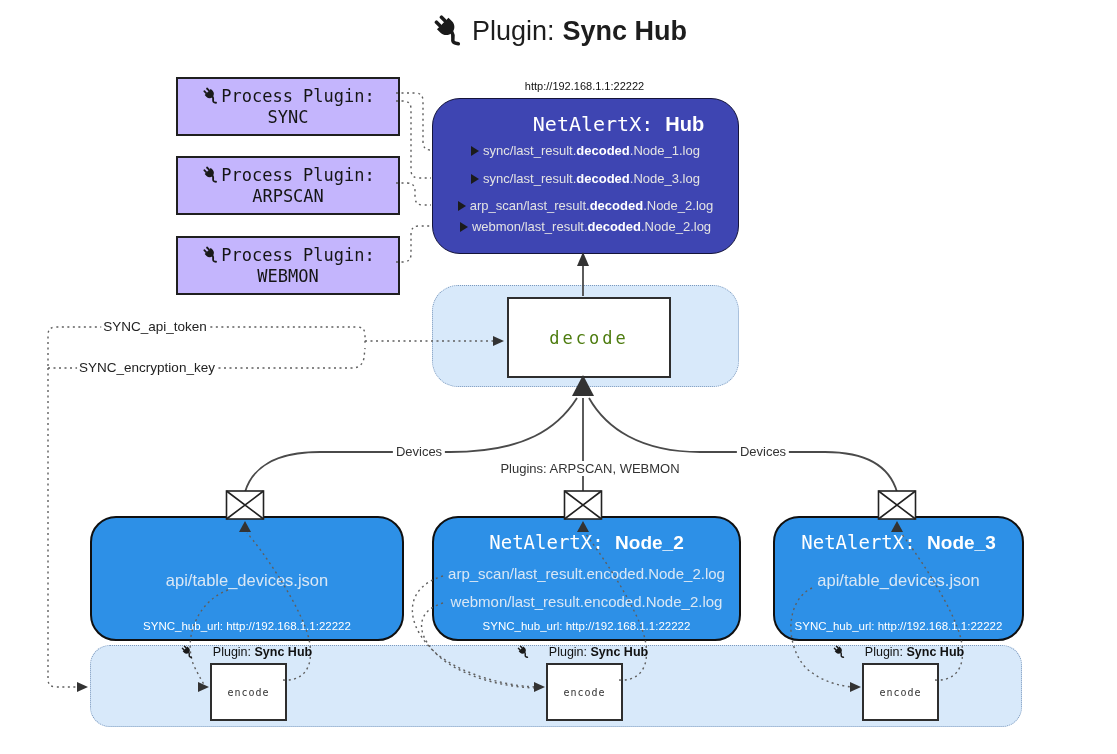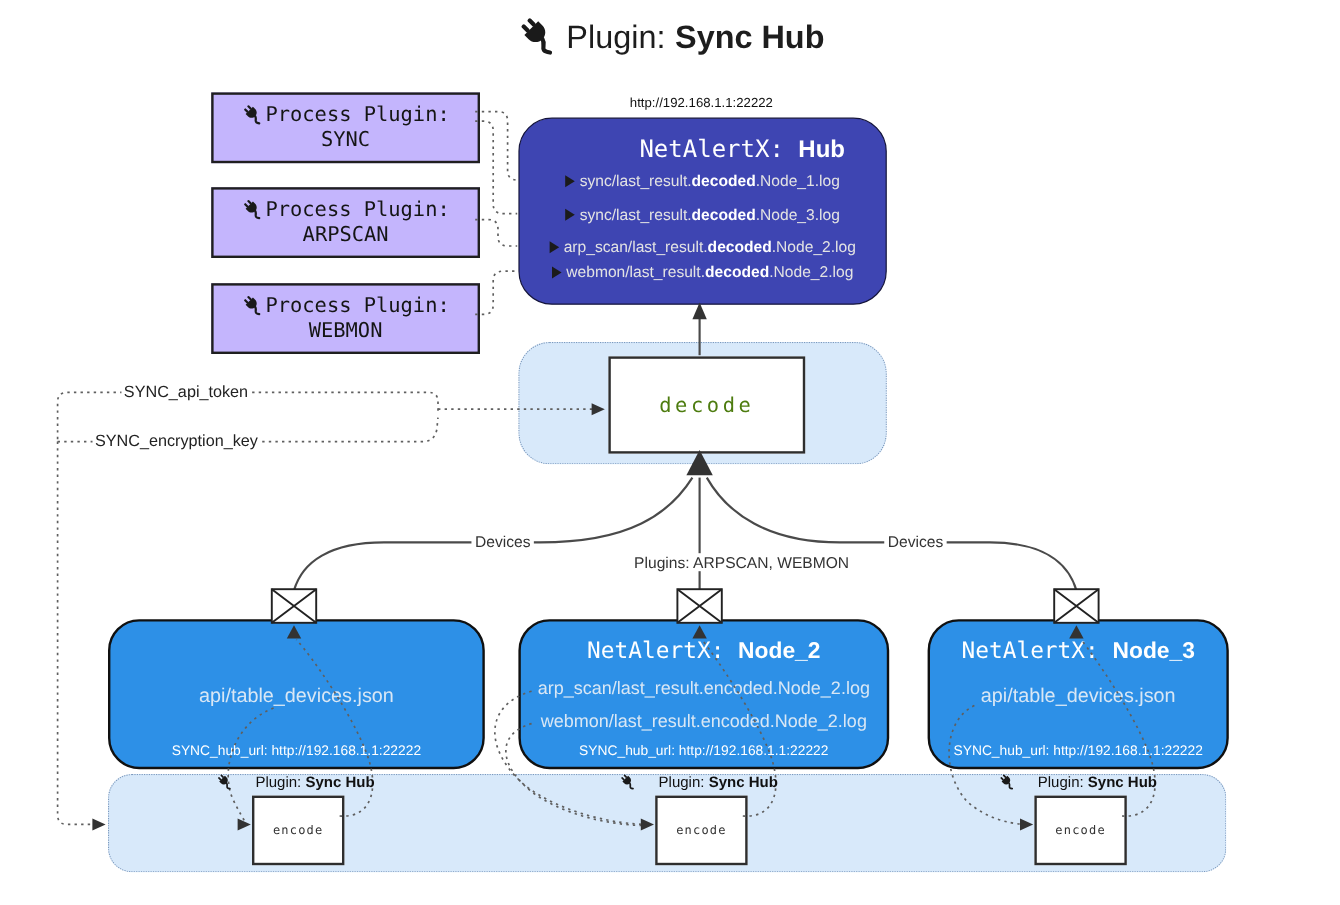--- a/index.html
+++ b/index.html
@@ -160,21 +160,21 @@
     </div>
   </div>
 
   <div class="abs panel decode-panel"></div>
   <div class="abs decode-box mono">decode</div>
 
   <div class="abs cfgLabel" style="left:155px;top:319px;">SYNC_api_token</div>
   <div class="abs cfgLabel" style="left:147px;top:360px;">SYNC_encryption_key</div>
 
   <div class="abs lineLabel" style="left:419px;top:444px;">Devices</div>
-  <div class="abs lineLabel" style="left:618px;top:461px;">Plugins: ARPSCAN, WEBMON</div>
+  <div class="abs lineLabel" style="left:590px;top:461px;">Plugins: ARPSCAN, WEBMON</div>
   <div class="abs lineLabel" style="left:763px;top:444px;">Devices</div>
 
   <div class="abs node" style="left:90px;width:310px;">
     <div class="nfile" style="top:53px;font-size:16.5px;">api/table_devices.json</div>
     <div class="nurl">SYNC_hub_url: http://192.168.1.1:22222</div>
   </div>
 
   <div class="abs node" style="left:432px;width:305px;">
     <div class="node-title mono">
       <span>NetAlertX: </span><b>Node_2</b>

